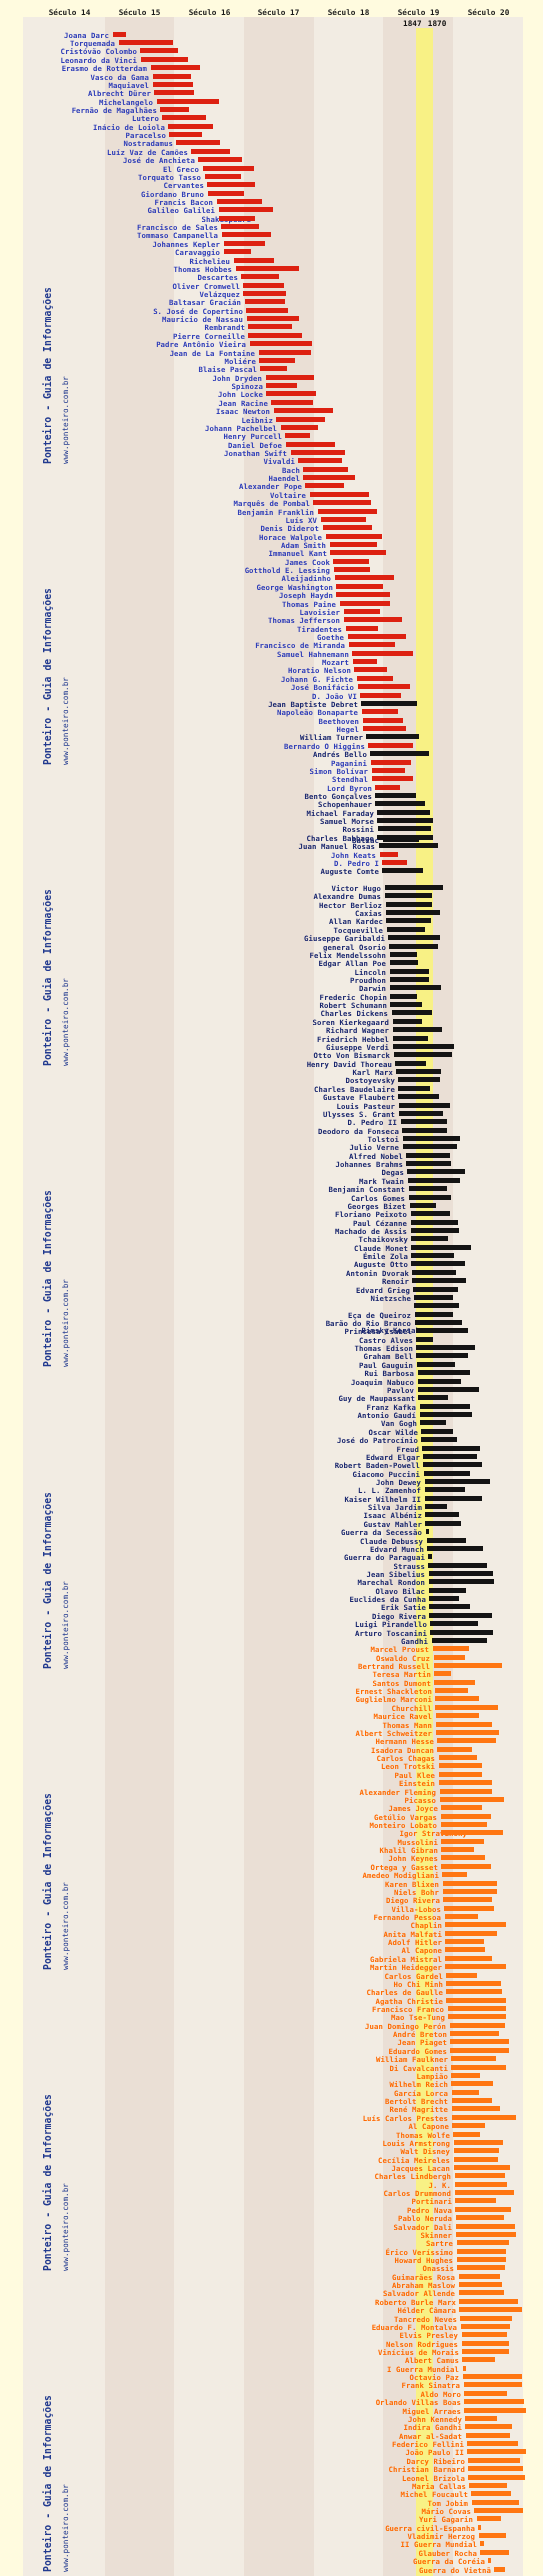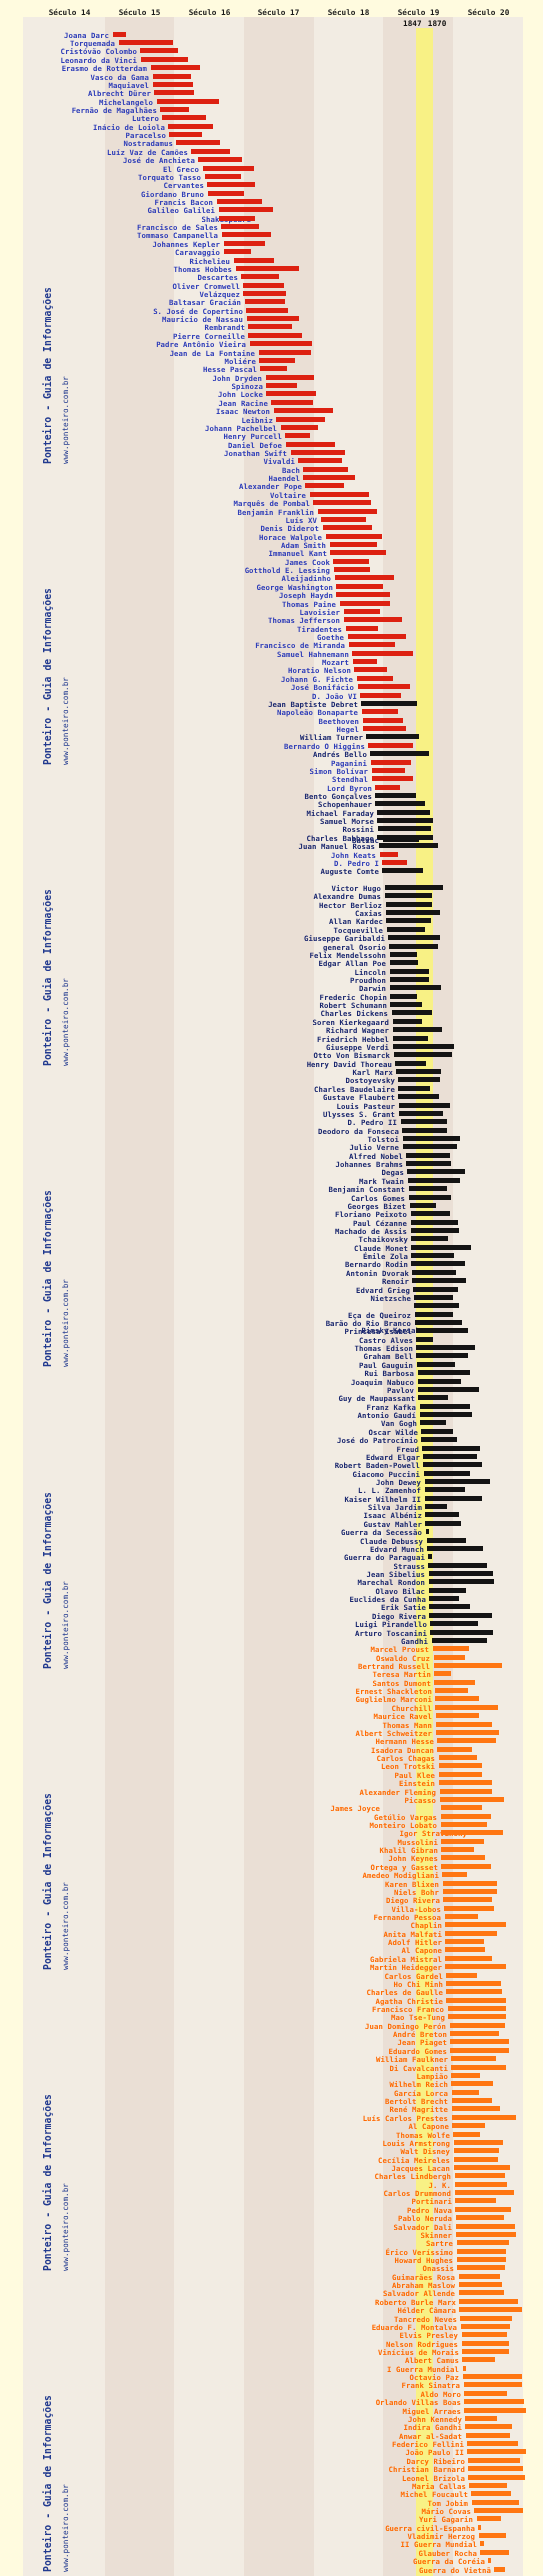--- a/index.html
+++ b/index.html
@@ -204,21 +204,21 @@
       </div>
       <div class="row" style="top: 349px;">
         <div class="lbl" style="left: 0px; width: 255px; color: rgb(45, 60, 184);">Jean de La Fontaine</div>
         <div class="bar" style="left: 259px; width: 52px; background: rgb(221, 33, 17);"></div>
       </div>
       <div class="row" style="top: 357px;">
         <div class="lbl" style="left: 0px; width: 256px; color: rgb(45, 60, 184);">Moliére</div>
         <div class="bar" style="left: 259px; width: 36px; background: rgb(221, 33, 17);"></div>
       </div>
       <div class="row" style="top: 365px;">
-        <div class="lbl" style="left: 0px; width: 257px; color: rgb(45, 60, 184);">Hesse Pascal</div>
+        <div class="lbl" style="left: 0px; width: 257px; color: rgb(45, 60, 184);">Blaise Pascal</div>
         <div class="bar" style="left: 260px; width: 27px; background: rgb(221, 33, 17);"></div>
       </div>
       <div class="row" style="top: 374px;">
         <div class="lbl" style="left: 0px; width: 262px; color: rgb(45, 60, 184);">John Dryden</div>
         <div class="bar" style="left: 266px; width: 48px; background: rgb(221, 33, 17);"></div>
       </div>
       <div class="row" style="top: 382px;">
         <div class="lbl" style="left: 0px; width: 263px; color: rgb(45, 60, 184);">Spinoza</div>
         <div class="bar" style="left: 266px; width: 31px; background: rgb(221, 33, 17);"></div>
       </div>
@@ -632,21 +632,21 @@
       </div>
       <div class="row" style="top: 1244px;">
         <div class="lbl" style="left: 0px; width: 408px; color: rgb(25, 38, 110);">Claude Monet</div>
         <div class="bar" style="left: 411px; width: 60px; background: rgb(20, 20, 20);"></div>
       </div>
       <div class="row" style="top: 1252px;">
         <div class="lbl" style="left: 0px; width: 408px; color: rgb(25, 38, 110);">Émile Zola</div>
         <div class="bar" style="left: 411px; width: 43px; background: rgb(20, 20, 20);"></div>
       </div>
       <div class="row" style="top: 1260px;">
-        <div class="lbl" style="left: 0px; width: 408px; color: rgb(25, 38, 110);">Bernardo Rodin</div>
+        <div class="lbl" style="left: 0px; width: 408px; color: rgb(25, 38, 110);">Auguste Otto</div>
         <div class="bar" style="left: 411px; width: 54px; background: rgb(20, 20, 20);"></div>
       </div>
       <div class="row" style="top: 1269px;">
         <div class="lbl" style="left: 0px; width: 409px; color: rgb(25, 38, 110);">Antonin Dvorak</div>
         <div class="bar" style="left: 412px; width: 44px; background: rgb(20, 20, 20);"></div>
       </div>
       <div class="row" style="top: 1277px;">
         <div class="lbl" style="left: 0px; width: 409px; color: rgb(25, 38, 110);">Renoir</div>
         <div class="bar" style="left: 412px; width: 54px; background: rgb(20, 20, 20);"></div>
       </div>
@@ -892,21 +892,21 @@
       </div>
       <div class="row" style="top: 1788px;">
         <div class="lbl" style="left: 0px; width: 436px; color: rgb(255, 106, 0);">Alexander Fleming</div>
         <div class="bar" style="left: 440px; width: 52px; background: rgb(255, 118, 18);"></div>
       </div>
       <div class="row" style="top: 1796px;">
         <div class="lbl" style="left: 0px; width: 436px; color: rgb(255, 106, 0);">Picasso</div>
         <div class="bar" style="left: 440px; width: 64px; background: rgb(255, 118, 18);"></div>
       </div>
       <div class="row" style="top: 1804px;">
-        <div class="lbl" style="left: 12px; width: 368px; color: rgb(255, 106, 0);">James Joyce</div>
+        <div class="lbl" style="left: 1px; width: 437px; color: rgb(255, 106, 0);">James Joyce</div>
         <div class="bar" style="left: 441px; width: 41px; background: rgb(255, 118, 18);"></div>
       </div>
       <div class="row" style="top: 1813px;">
         <div class="lbl" style="left: 0px; width: 437px; color: rgb(255, 106, 0);">Getúlio Vargas</div>
         <div class="bar" style="left: 441px; width: 50px; background: rgb(255, 118, 18);"></div>
       </div>
       <div class="row" style="top: 1821px;">
         <div class="lbl" style="left: 0px; width: 437px; color: rgb(255, 106, 0);">Monteiro Lobato</div>
         <div class="bar" style="left: 441px; width: 46px; background: rgb(255, 118, 18);"></div>
       </div>

